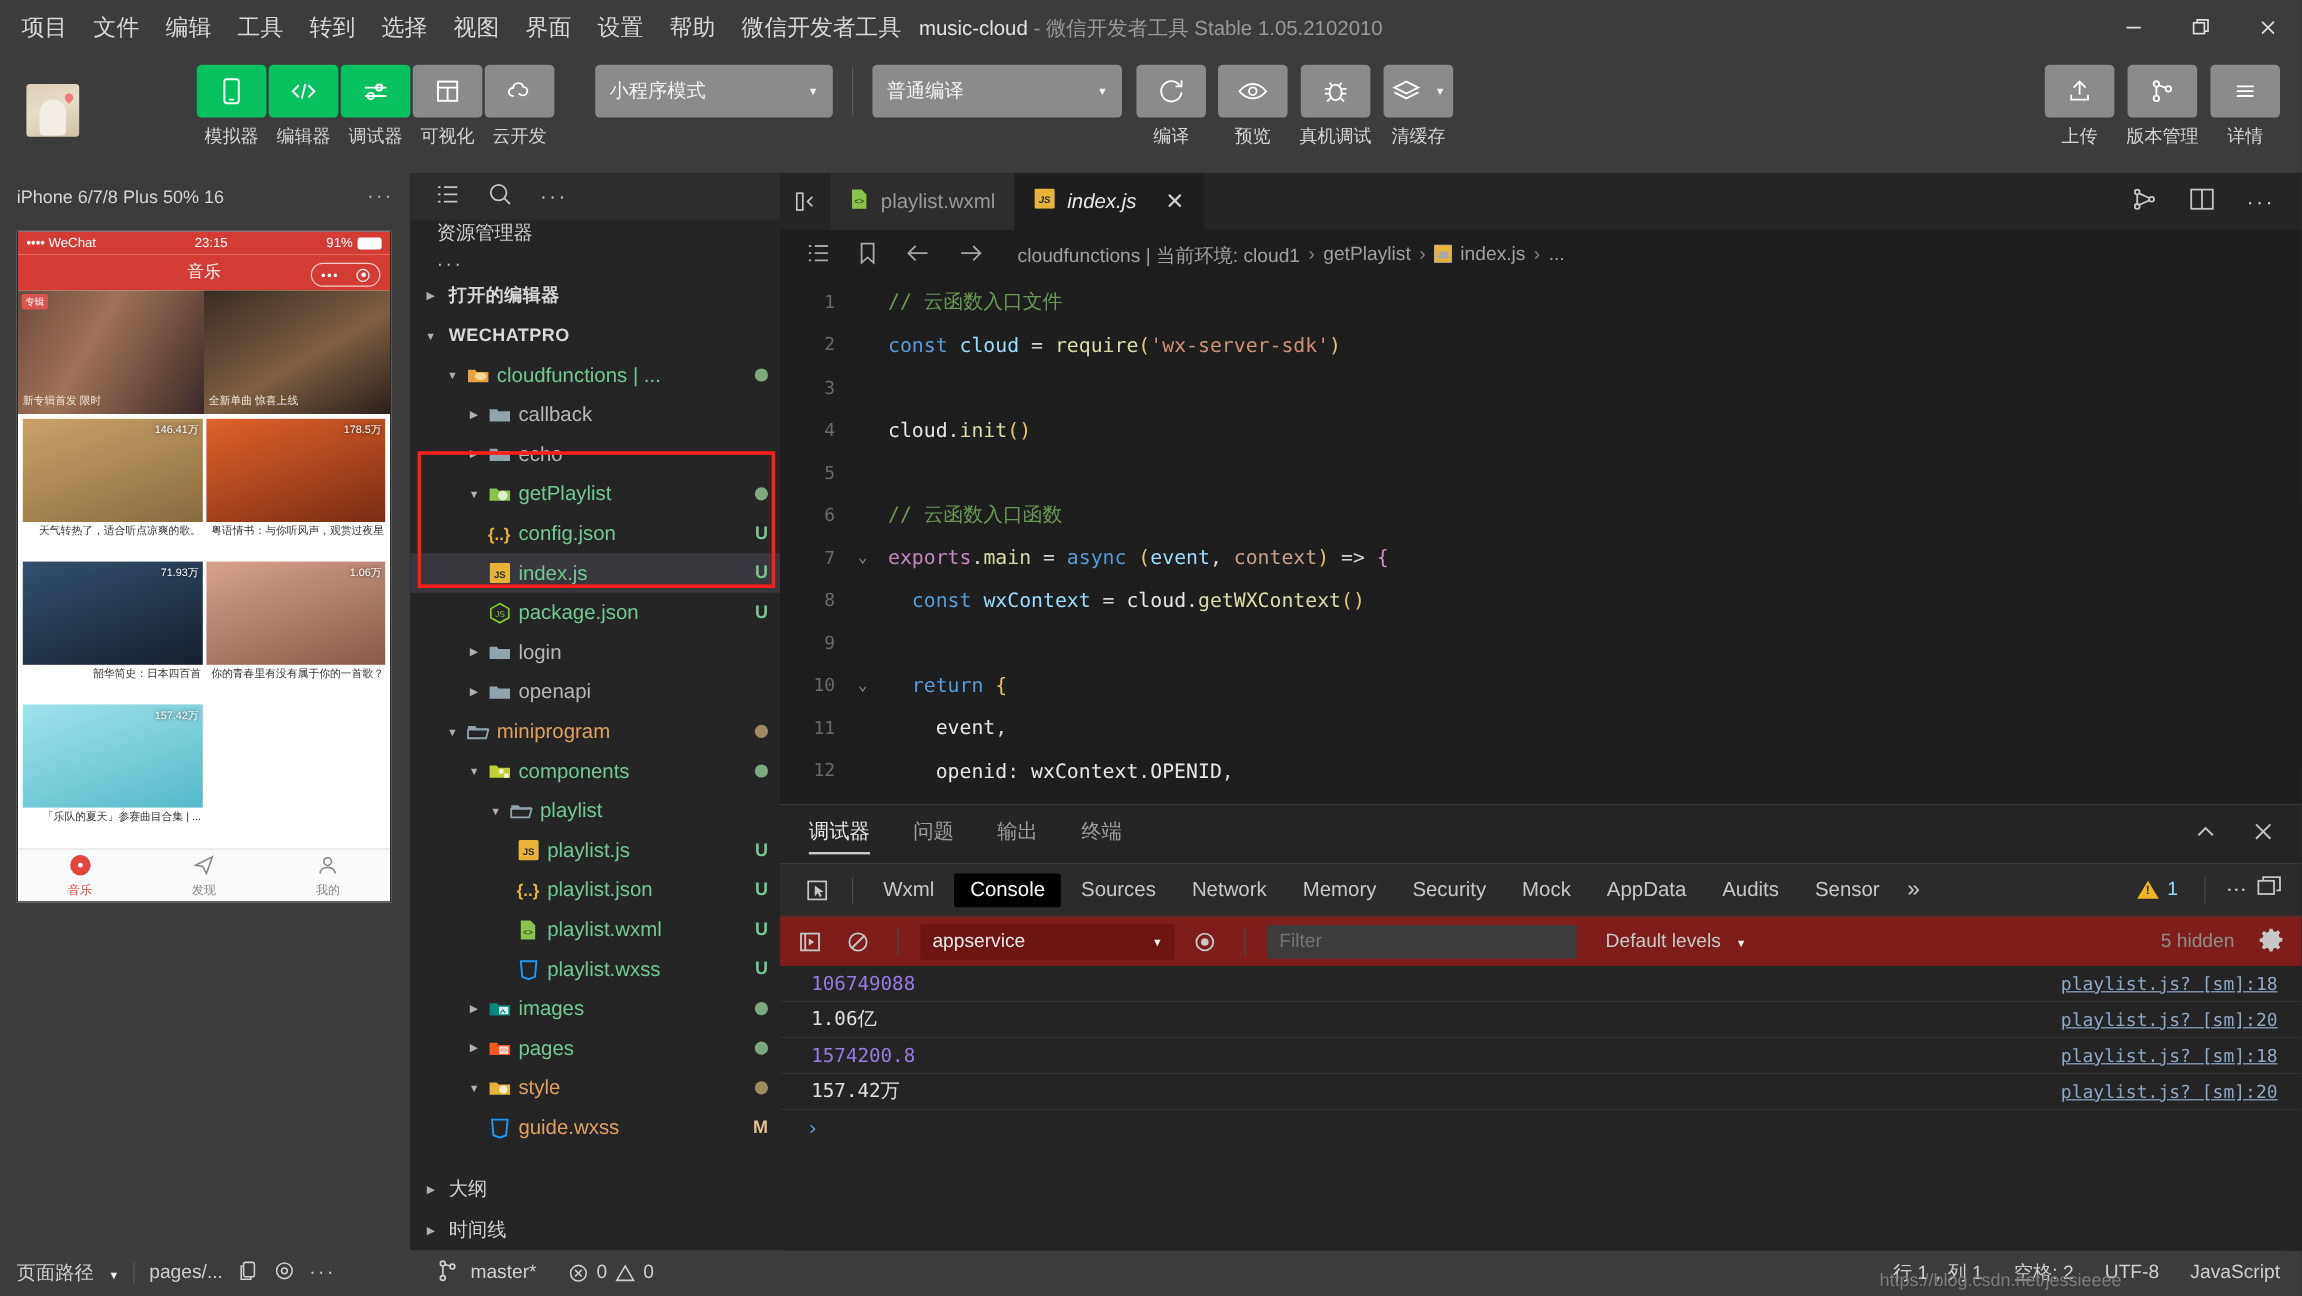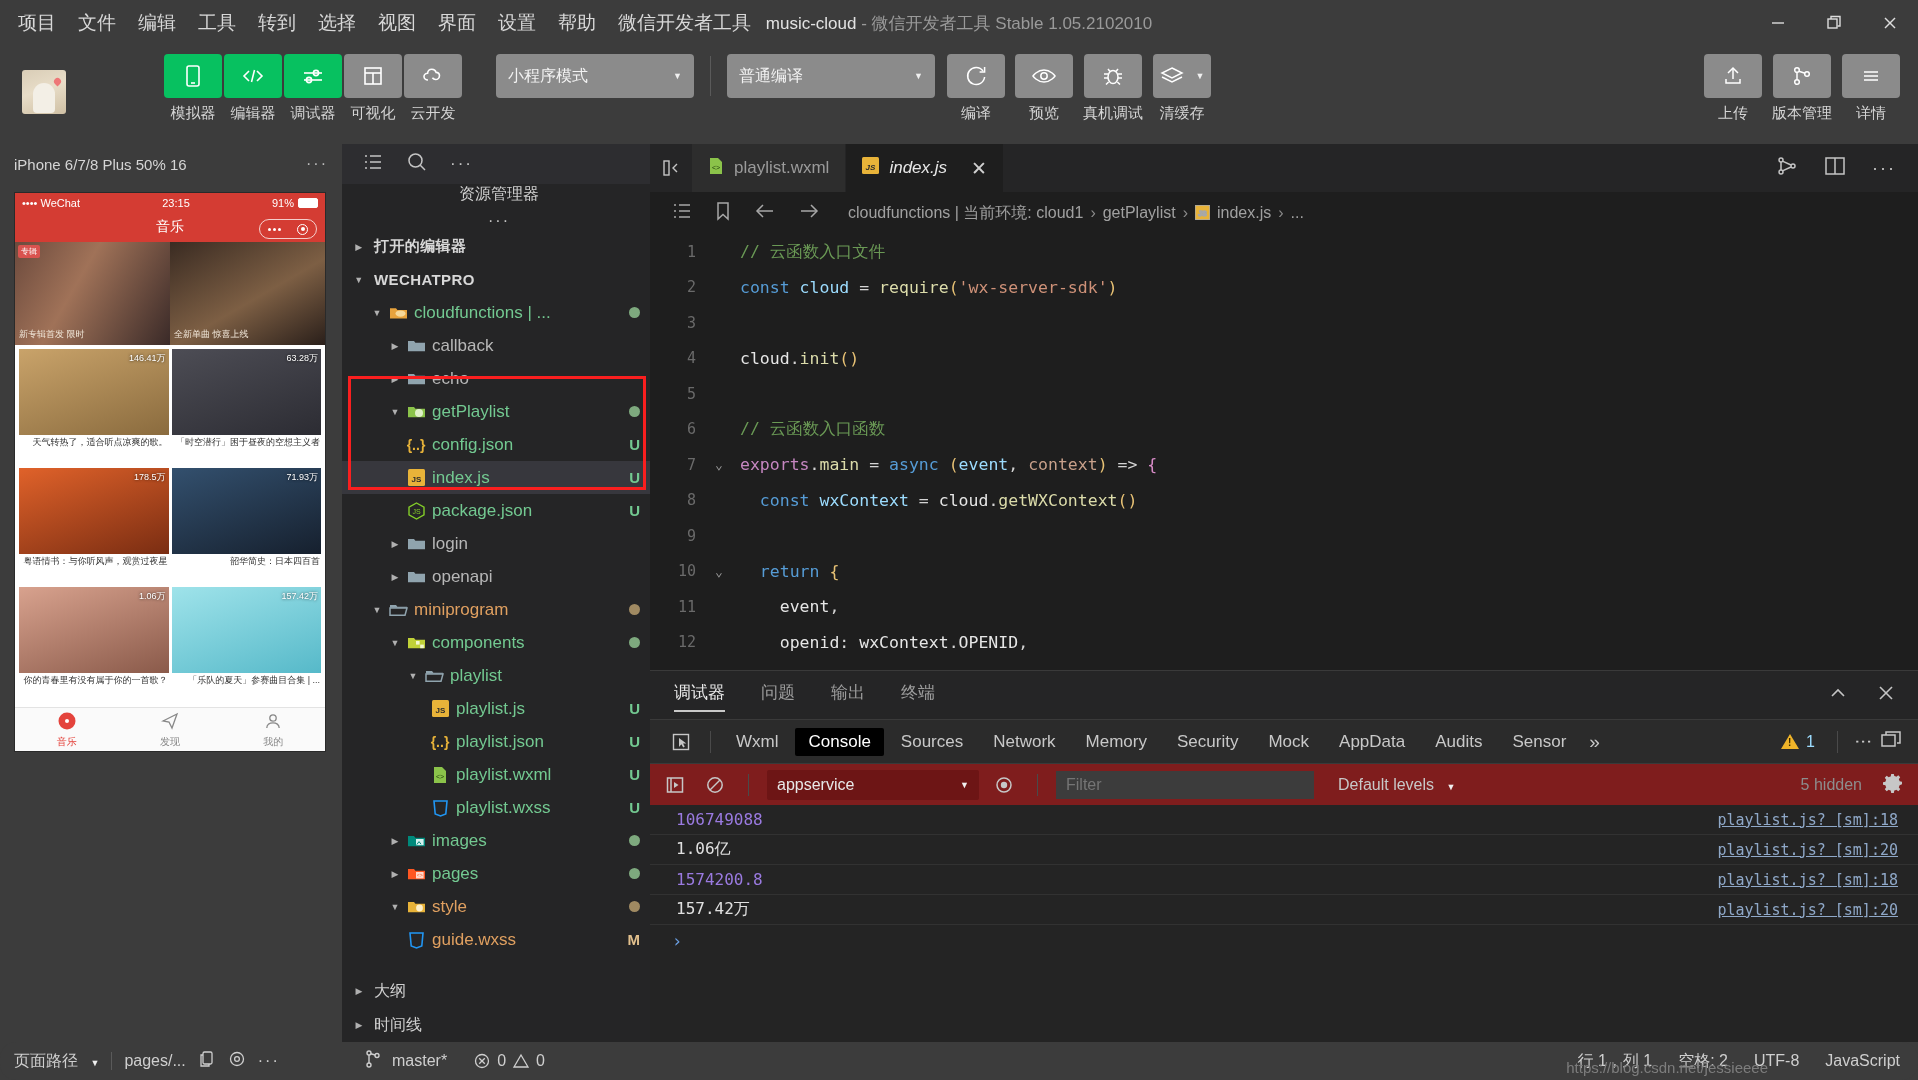--- a/index.html
+++ b/index.html
@@ -107,21 +107,21 @@
   .ph-tabbar { height: 50px; background: #fafafa; border-top: 1px solid #e3e3e3; display: flex; }
   .tab { flex: 1; display: flex; flex-direction: column; align-items: center; justify-content: center; gap: 3px; font-size: 10px; color: #888; }
   .tab.on { color: #e4433c; }
   .tabico { width: 22px; height: 22px; display: flex; align-items: center; justify-content: center; }
   .tabico svg { fill: currentColor; }
 
   
   .exp-col { width: 308px; flex: 0 0 308px; background: #252526; display: flex; flex-direction: column; min-height: 0; }
   .exp-top { height: 40px; display: flex; align-items: center; gap: 22px; padding-left: 20px; background: #2d2d30; }
   .exp-top svg { stroke: #c5c5c5; fill: none; stroke-width: 1.5; }
-  .exp-title { height: 46px; display: flex; align-items: center; justify-content: space-between; padding: 0 16px 0 22px; font-size: 16px; color: #cfcfcf; background: #252526; flex-direction: column; }
+  .exp-title { height: 46px; display: flex; justify-content: space-between; padding: 0 16px 0 22px; font-size: 16px; color: #cfcfcf; background: #252526; flex-direction: column; }
   .tree { flex: 1 1 auto; overflow: hidden; position: relative; }
   .row { height: 33px; display: flex; align-items: center; font-size: 17px; padding-right: 10px; position: relative; white-space: nowrap; }
   .row.sel { background: #37373d; }
   .row.sec { font-weight: bold; font-size: 15px; color: #d8d8d8; letter-spacing: .4px; }
   .tw { width: 18px; flex: 0 0 18px; display: flex; align-items: center; justify-content: center; color: #b0b0b0; font-size: 9px; }
   .fname { margin-left: 6px; }
   .badge { margin-left: auto; font-size: 15px; font-weight: bold; }
   .badge.u { color: #73c991; }
   .badge.m { color: #e2c08d; }
   .dot { margin-left: auto; width: 11px; height: 11px; border-radius: 50%; }
@@ -440,26 +440,20 @@
           <div class="bn bn2">
             <span class="bn-t">全新单曲  惊喜上线</span>
           </div>
         </div>
         <div class="grid">
           <div class="cell">
             <div class="thumb" style="background:linear-gradient(160deg,#c9a36a,#8a6b3e)">
               <span class="cnt">146.41万</span>
             </div>
             <div class="cap">天气转热了，适合听点凉爽的歌。</div>
-          </div>
-          <div class="cell">
-            <div class="thumb" style="background:linear-gradient(160deg,#4d4d55,#2c2c33)">
-              <span class="cnt">63.28万</span>
-            </div>
-            <div class="cap">「时空潜行」困于昼夜的空想主义者</div>
           </div>
           <div class="cell">
             <div class="thumb" style="background:linear-gradient(160deg,#e0622a,#7a2d12)">
               <span class="cnt">178.5万</span>
             </div>
             <div class="cap">粤语情书：与你听风声，观赏过夜星</div>
           </div>
           <div class="cell">
             <div class="thumb" style="background:linear-gradient(160deg,#33506e,#16202e)">
               <span class="cnt">71.93万</span>

